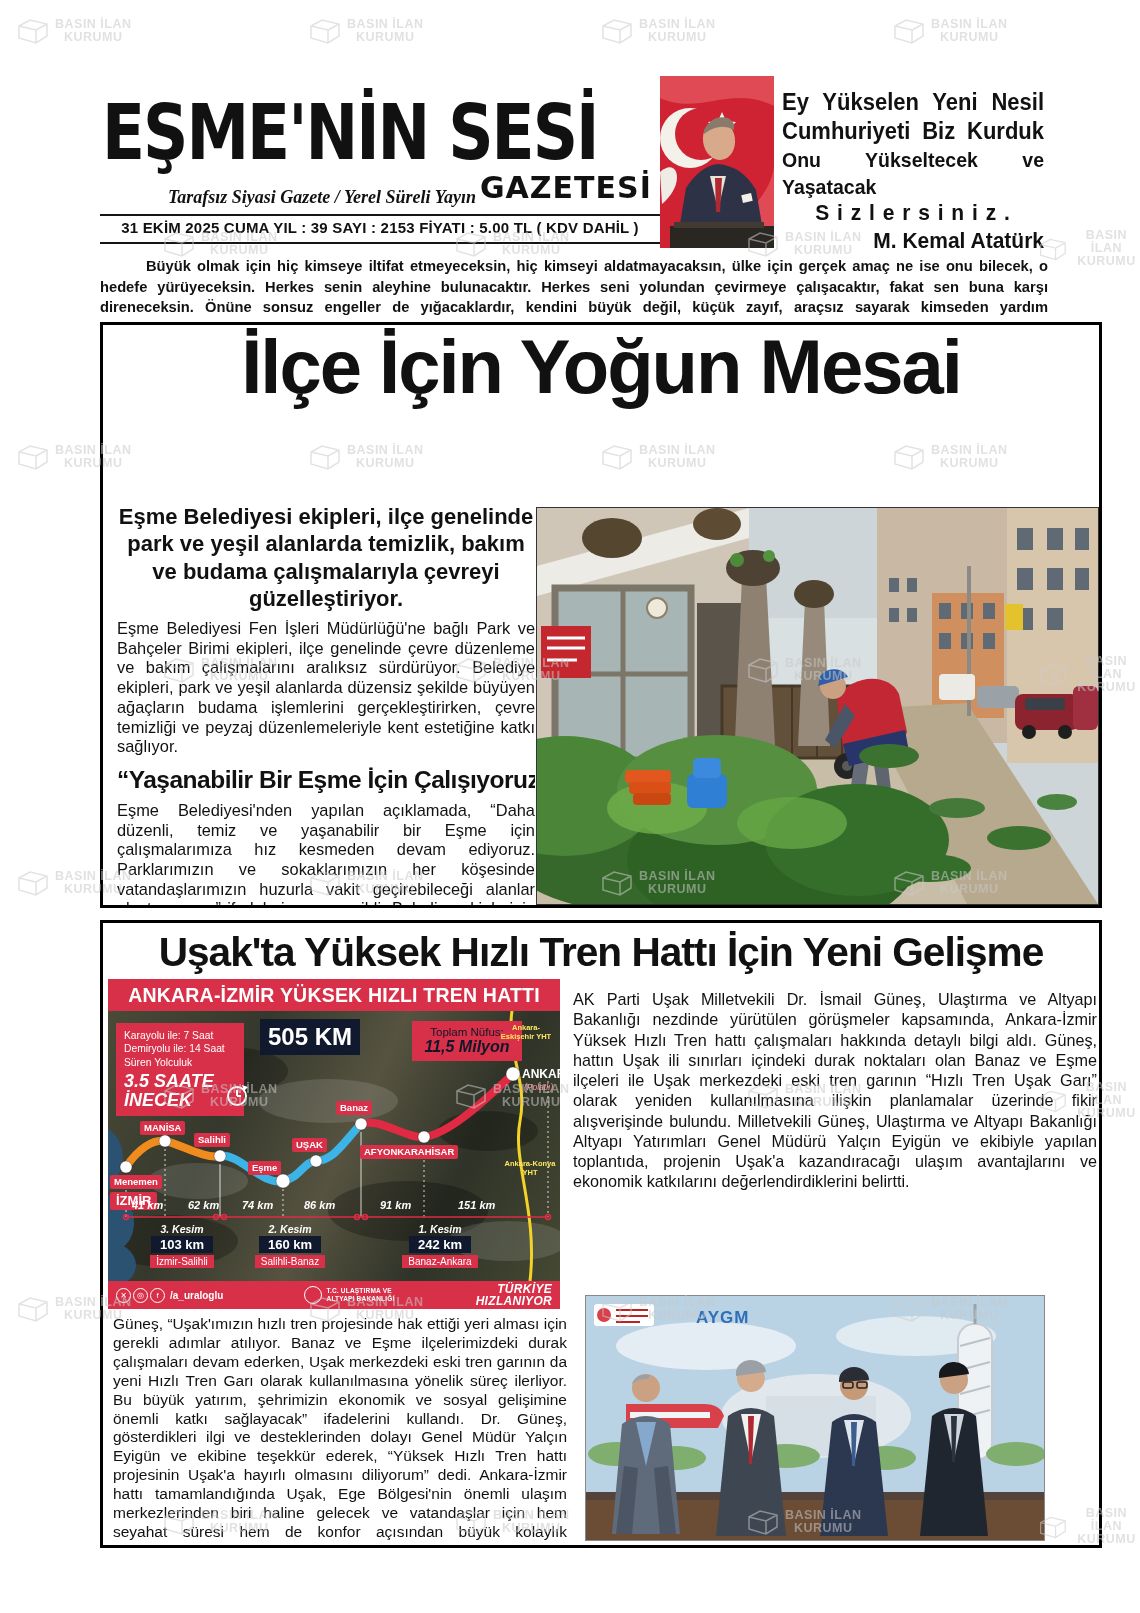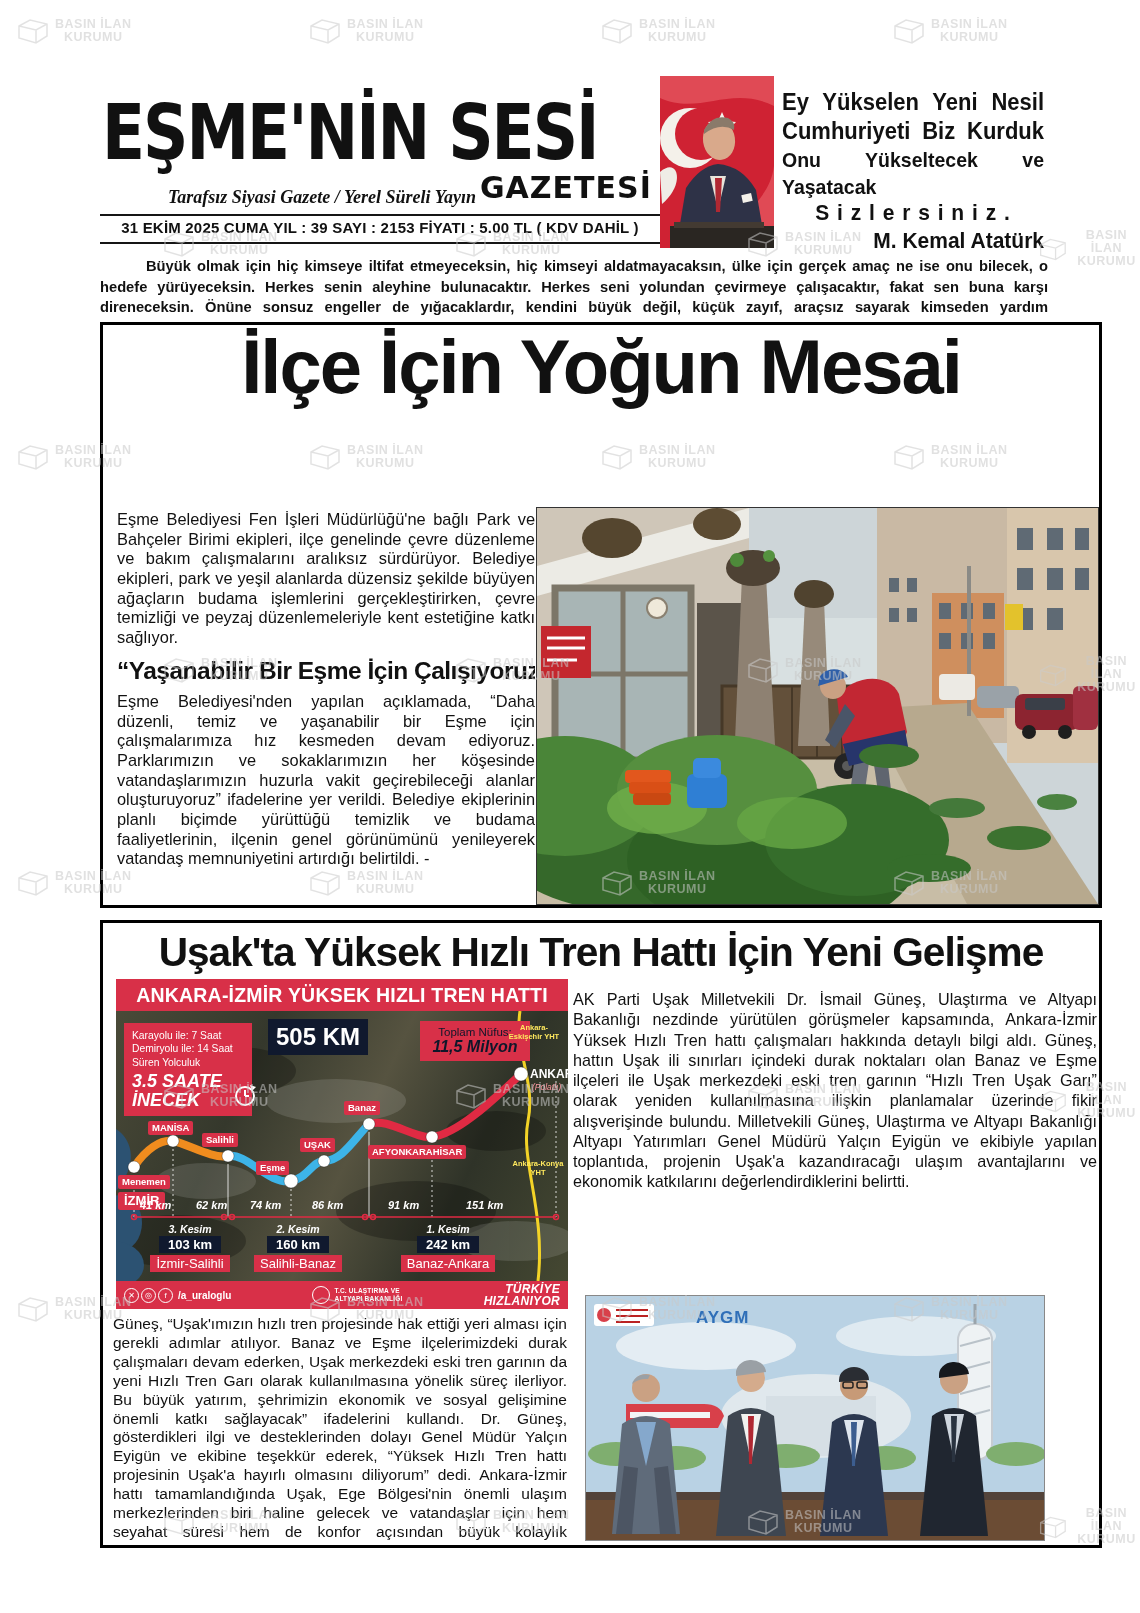--- a/index.html
+++ b/index.html
@@ -48,21 +48,21 @@
           border:1px solid #333;box-sizing:border-box;}
   
   .a2-col{position:absolute;left:470px;top:54px;width:524px;}
   .a2-lead{font-weight:bold;font-size:23px;line-height:1.3;text-align:center;}
   .a2-body{margin-top:12px;font-size:16.2px;line-height:1.25;text-align:justify;}
   .a2-bottom{position:absolute;left:10px;top:392px;width:454px;height:226px;overflow:hidden;
              font-size:15.5px;line-height:1.22;text-align:justify;}
   .photo2{position:absolute;left:482px;top:372px;width:460px;height:246px;overflow:hidden;
           border:1px solid #888;box-sizing:border-box;}
   
-  .infog{position:absolute;left:5px;top:56px;width:452px;height:330px;background:#3a3d2e;overflow:hidden;margin-left:8px;}
+  .infog{position:absolute;left:5px;top:56px;width:452px;height:330px;background:#3a3d2e;overflow:hidden;}
   .ig-title{position:absolute;top:0;left:0;right:0;height:32px;background:#d83048;color:#fff;
             font-weight:bold;font-size:19.5px;line-height:32px;text-align:center;letter-spacing:.2px;}
   .ig-map{position:absolute;top:32px;left:0;width:452px;height:270px;
           background:linear-gradient(115deg,#4a4a38 0%,#35382c 28%,#565340 52%,#2f3328 74%,#454832 100%);}
   .ig-svg{position:absolute;inset:0;}
   .ig-leftbox{position:absolute;left:8px;top:12px;width:112px;background:#d83048;color:#fff;
               padding:6px 8px;font-size:10.3px;line-height:1.3;}
   .ig-big{font-size:18px;font-weight:bold;line-height:1.05;margin-top:3px;font-style:italic;}
   .ig-clock{position:absolute;right:-6px;bottom:8px;}
   .ig-km{position:absolute;left:152px;top:8px;width:100px;height:36px;background:#10192e;color:#fff;
@@ -78,21 +78,21 @@
   .st{position:absolute;background:#d83048;color:#fff;font-weight:bold;font-size:9.5px;
       padding:1px 4px;border-radius:2px;white-space:nowrap;line-height:1.25;}
   .st-big{font-size:13px;padding:1px 6px;}
   .st-ank{position:absolute;color:#fff;font-weight:bold;font-size:12px;white-space:nowrap;}
   .st-pol{position:absolute;color:#ff97a1;font-size:8.5px;font-style:italic;white-space:nowrap;}
   .ig-dist{position:absolute;top:188px;color:#fff;font-weight:bold;font-size:11px;font-style:italic;white-space:nowrap;}
   .ig-seg{position:absolute;top:212px;width:116px;text-align:center;}
   .sg-name{color:#fff;font-size:10.5px;font-weight:bold;font-style:italic;}
   .sg-km{margin:1px auto 0;background:#10192e;color:#fff;font-weight:bold;font-size:13px;
          padding:0 9px;display:inline-block;line-height:17px;}
-  .sg-route{margin:2px auto 0;background:#d83048;color:#fff;font-size:13px;padding:1px 6px;
+  .sg-route{margin:2px auto 0;background:#d83048;color:#fff;font-size:10px;padding:1px 6px;
             display:block;width:max-content;}
   .ig-strip{position:absolute;left:0;right:0;bottom:0;height:28px;background:#d83048;color:#fff;
             display:flex;align-items:center;padding:0 8px;box-sizing:border-box;}
   .soc-ic{display:inline-block;width:13px;height:13px;border:1px solid #fff;border-radius:50%;
           font-size:8px;line-height:13px;text-align:center;margin-right:2px;}
   .ig-handle{font-size:10px;font-weight:bold;margin-left:3px;}
   .ig-min{display:flex;align-items:center;gap:4px;margin:0 auto;}
   .ig-min-t{font-size:6.5px;font-weight:bold;line-height:1.25;letter-spacing:.2px;}
   .ig-logo{width:16px;height:16px;border:1.5px solid #fff;border-radius:50%;}
   .ig-slogan{text-align:right;font-style:italic;font-weight:bold;line-height:1;font-size:12px;
@@ -140,20 +140,21 @@
       </div>
   </header>
 
   <section class="quote-par">Büyük olmak için hiç kimseye iltifat etmeyeceksin, hiç kimseyi aldatmayacaksın, ülke için gerçek amaç ne ise onu bilecek, o hedefe yürüyeceksin. Herkes senin aleyhine bulunacaktır. Herkes seni yolundan çevirmeye çalışacaktır, fakat sen buna karşı direneceksin. Önüne sonsuz engeller de yığacaklardır, kendini büyük değil, küçük zayıf, araçsız sayarak kimseden yardım gelmeyeceğine inanarak bu engelleri aşacaksın.  Bundan sonrada sana büyük derlerse bunu söyleyenlere güleceksin. 24 09 1918 M.K. ATATÜRK</section>
 
   <article class="art art1">
     <div class="art1-head">
       <div>İlçe İçin Yoğun Mesai</div>
     </div>
     <div class="a1-col">
+      <div class="a1-lead">Eşme Belediyesi ekipleri, ilçe genelinde park ve yeşil alanlarda temizlik, bakım ve budama çalışmalarıyla çevreyi güzelleştiriyor.</div>
       <div class="a1-body">Eşme Belediyesi Fen İşleri Müdürlüğü'ne bağlı Park ve Bahçeler Birimi ekipleri, ilçe genelinde çevre düzenleme ve bakım çalışmalarını aralıksız sürdürüyor. Belediye ekipleri, park ve yeşil alanlarda düzensiz şekilde büyüyen ağaçların budama işlemlerini gerçekleştirirken, çevre temizliği ve peyzaj düzenlemeleriyle kent estetiğine katkı sağlıyor.</div>
       <div class="a1-sub">“Yaşanabilir Bir Eşme İçin Çalışıyoruz”</div>
       <div class="a1-body"><span>Eşme Belediyesi'nden yapılan açıklamada, “Daha düzenli, temiz ve yaşanabilir bir Eşme için çalışmalarımıza hız kesmeden devam ediyoruz. Parklarımızın ve sokaklarımızın her köşesinde vatandaşlarımızın huzurla vakit geçirebileceği alanlar oluşturuyoruz” ifadelerine yer verildi. Belediye ekiplerinin planlı biçimde yürüttüğü temizlik ve budama faaliyetlerinin, ilçenin genel görünümünü yenileyerek vatandaş memnuniyetini artırdığı belirtildi. - </span></div>
     </div>
 
     <div class="photo1">
       <svg width="561" height="396" viewBox="0 0 561 396">
         <rect width="561" height="396" fill="#cdd5d8"></rect>
         <rect y="110" width="561" height="110" fill="#dde4e6" opacity=".7"></rect>
         <rect x="340" y="0" width="221" height="235" fill="#c9b9a4"></rect>

